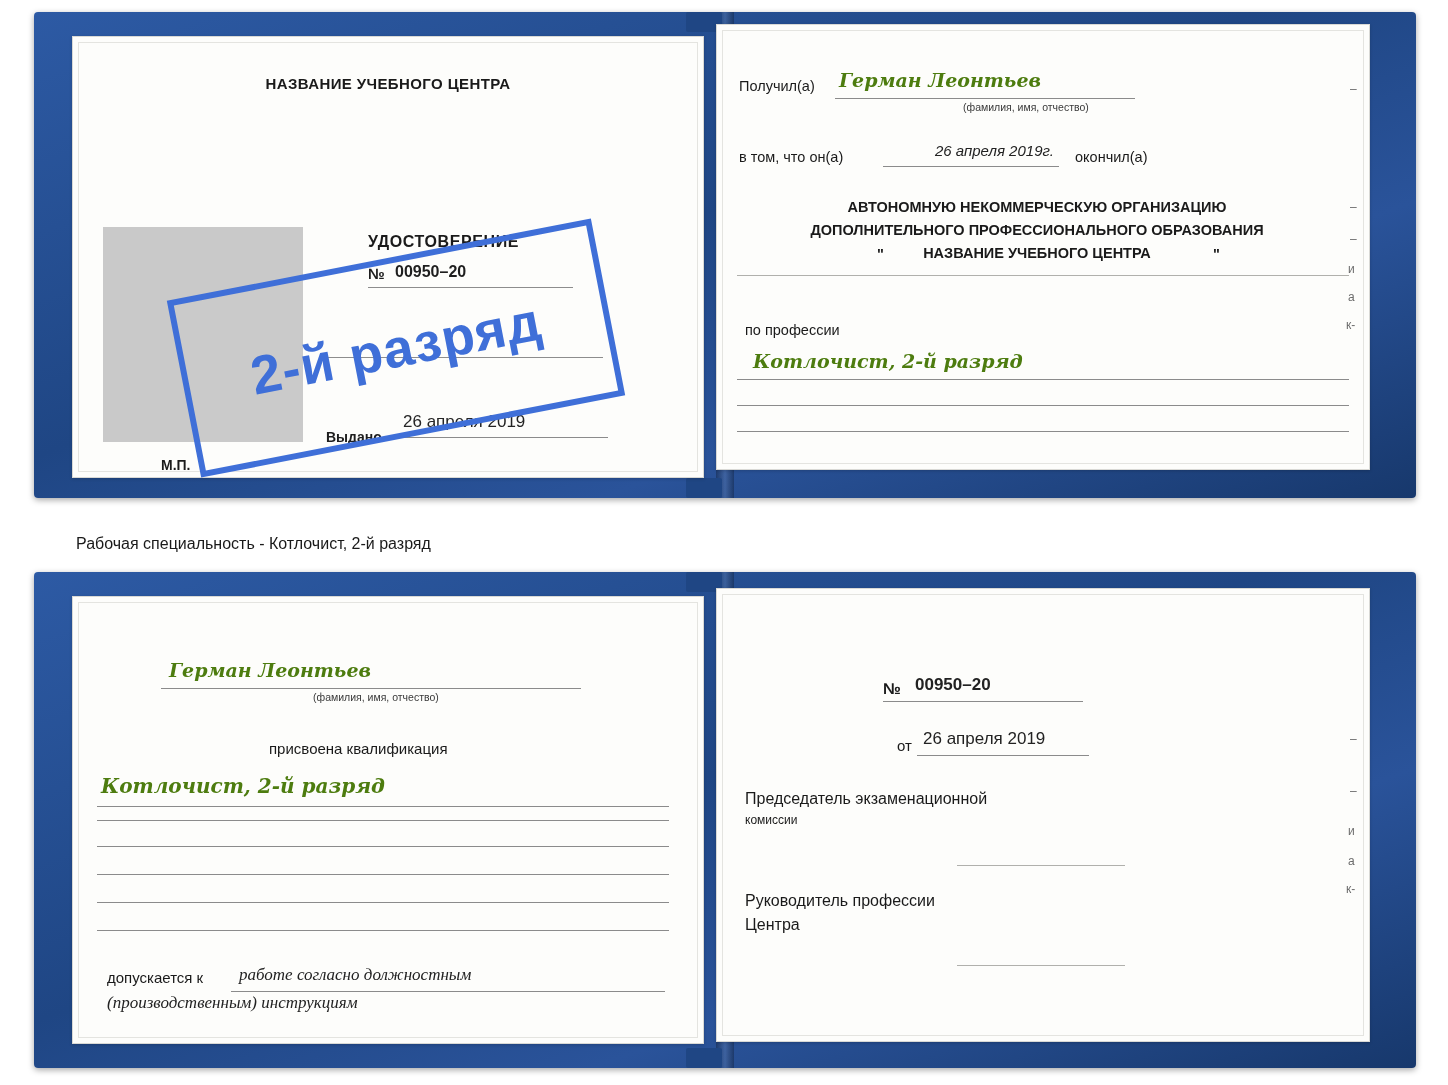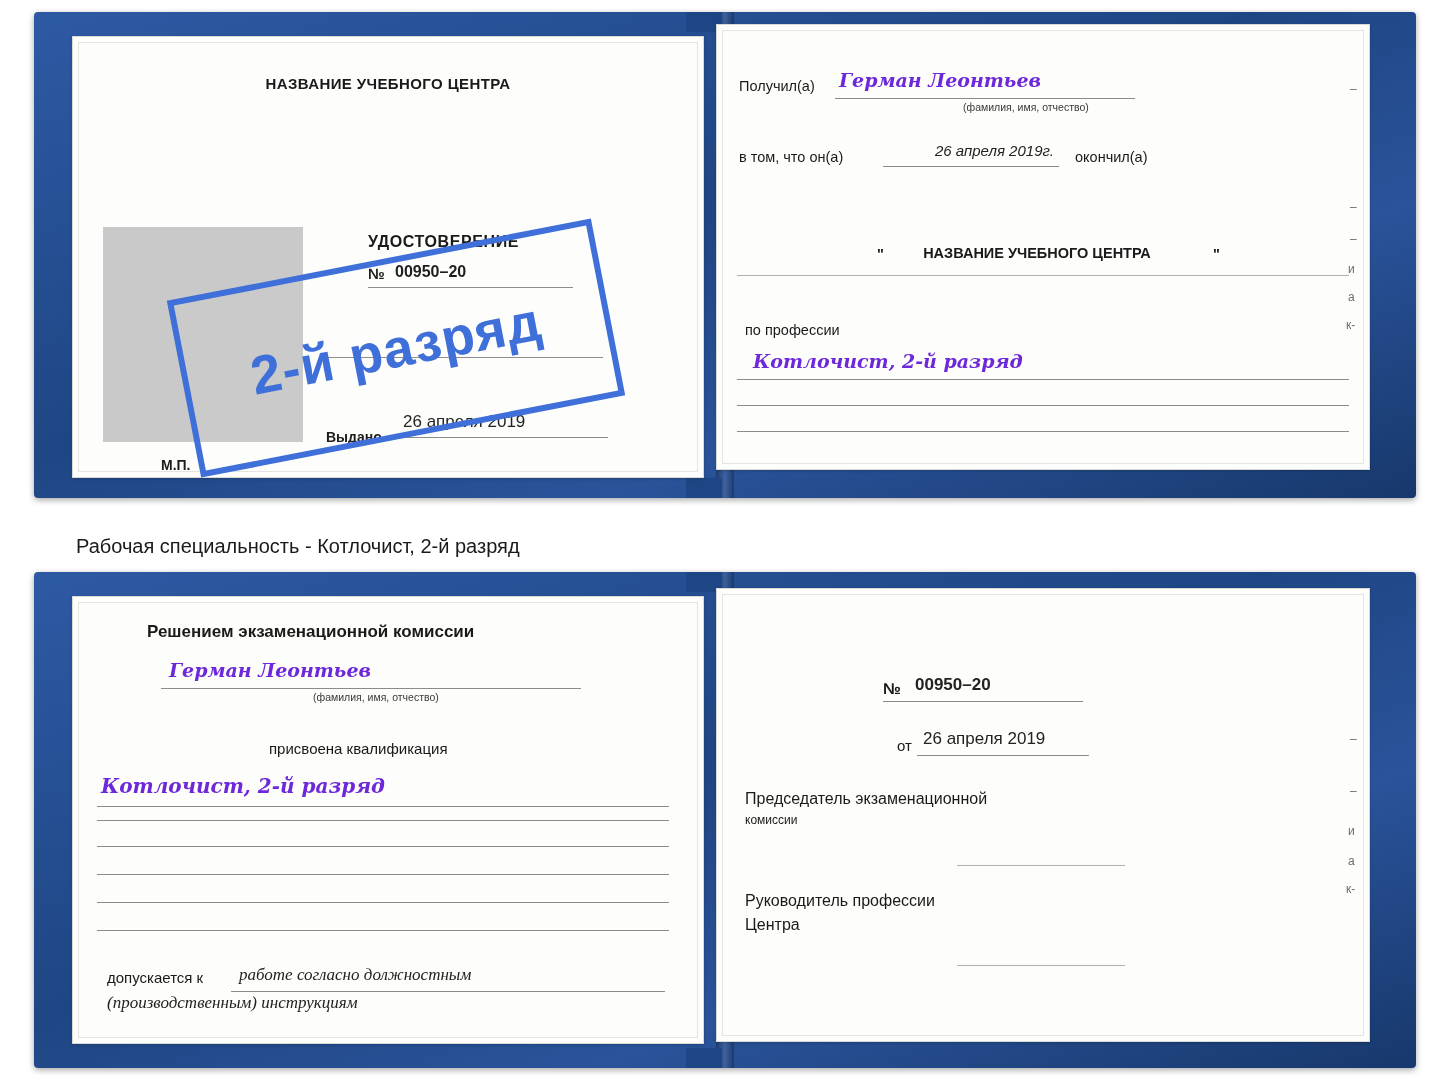--- a/index.html
+++ b/index.html
@@ -24,37 +24,37 @@
   }
   .page.inner-border:after{
     content:"";position:absolute;left:5px;top:5px;right:5px;bottom:5px;
     border:1px solid #e4e4e0;pointer-events:none;
   }
   .txt{position:absolute;color:#1a1a1a;font-size:13.5px;line-height:1.25;white-space:pre;}
   .bold{font-weight:bold;}
   .center{text-align:center;}
   .small{font-size:10.5px;color:#3a3a3a;}
   .hand{
-    font-family:"DejaVu Serif",serif;font-style:italic;color:#6d28d9;
+    font-family:"DejaVu Serif",serif;font-style:italic;color:#4d7c0f;
     font-size:17px;white-space:pre;position:absolute;font-weight:bold;
   }
   .typed{
     position:absolute;font-family:"Liberation Sans",sans-serif;color:#222;font-size:15px;white-space:pre;
   }
   .line{position:absolute;border-bottom:1px solid #8b8b8b;height:0;}
   .line.soft{border-bottom:1px solid #b0b0ac;}
   .photo{position:absolute;background:#c9c9c9;}
   .wm{
     position:absolute;border:6px solid #3f6fd8;color:#3f6fd8;
     font-size:54px;font-weight:bold;font-family:"Liberation Sans",sans-serif;
     display:flex;align-items:center;justify-content:center;
     transform:rotate(-11deg);background:rgba(255,255,255,0.02);
     letter-spacing:1px;
   }
-  .caption{position:absolute;font-size:20px;color:#1a1a1a;}
+  .caption{position:absolute;font-size:16px;color:#1a1a1a;}
   .edge{position:absolute;color:#6b6b6b;font-size:12px;white-space:pre;}
   .tab{position:absolute;background:#1f4684;border-radius:2px;}
 </style>
 </head>
 <body>
 
 <div class="book">
 
   <div class="cover" style="left:34px;top:12px;width:1382px;height:486px;"></div>
 
@@ -85,20 +85,22 @@
     <div class="txt" style="left:22px;top:52px;font-size:14.5px;">Получил(а)</div>
     <div class="hand" style="left:122px;top:44px;font-size:19px;">Герман Леонтьев</div>
     <div class="line" style="left:118px;top:73px;width:300px;"></div>
     <div class="txt small" style="left:246px;top:76px;">(фамилия, имя, отчество)</div>
 
     <div class="txt" style="left:22px;top:123px;font-size:14.5px;">в том, что он(а)</div>
     <div class="typed" style="left:174px;top:117px;font-size:15px;font-style:italic;margin-left:44px;">26 апреля 2019г.</div>
     <div class="line" style="left:166px;top:141px;width:176px;"></div>
     <div class="txt" style="left:358px;top:123px;font-size:14.5px;">окончил(а)</div>
 
+    <div class="txt bold center" style="left:0;top:173px;width:640px;font-size:14.5px;">АВТОНОМНУЮ НЕКОММЕРЧЕСКУЮ ОРГАНИЗАЦИЮ</div>
+    <div class="txt bold center" style="left:0;top:196px;width:640px;font-size:14.5px;">ДОПОЛНИТЕЛЬНОГО ПРОФЕССИОНАЛЬНОГО ОБРАЗОВАНИЯ</div>
     <div class="txt bold" style="left:160px;top:220px;font-size:14.5px;">"</div>
     <div class="txt bold center" style="left:0;top:219px;width:640px;font-size:14.5px;">НАЗВАНИЕ УЧЕБНОГО ЦЕНТРА</div>
     <div class="txt bold" style="left:496px;top:220px;font-size:14.5px;">"</div>
     <div class="line soft" style="left:20px;top:250px;width:612px;"></div>
 
     <div class="txt" style="left:28px;top:296px;font-size:14.5px;">по профессии</div>
     <div class="hand" style="left:36px;top:325px;font-size:19px;">Котлочист, 2-й разряд</div>
     <div class="line" style="left:20px;top:354px;width:612px;"></div>
     <div class="line" style="left:20px;top:380px;width:612px;"></div>
     <div class="line" style="left:20px;top:406px;width:612px;"></div>
@@ -115,21 +117,20 @@
 <div class="caption" style="left:76px;top:535px;">Рабочая специальность - Котлочист, 2-й разряд</div>
 
 <div class="book">
 
   <div class="cover" style="left:34px;top:572px;width:1382px;height:496px;"></div>
 
   <div class="tab" style="left:686px;top:572px;width:36px;height:20px;"></div>
   <div class="tab" style="left:686px;top:1048px;width:36px;height:20px;"></div>
 
   <div class="page inner-border" style="left:72px;top:596px;width:630px;height:446px;">
-    <div class="txt bold" style="left:74px;top:24px;font-size:17px;">Решением экзаменационной комиссии</div>
 
     <div class="hand" style="left:96px;top:62px;font-size:19px;">Герман Леонтьев</div>
     <div class="line" style="left:88px;top:91px;width:420px;"></div>
     <div class="txt small" style="left:240px;top:94px;">(фамилия, имя, отчество)</div>
 
     <div class="txt" style="left:196px;top:143px;font-size:15px;">присвоена квалификация</div>
 
     <div class="hand" style="left:28px;top:177px;font-size:20px;">Котлочист, 2-й разряд</div>
     <div class="line" style="left:24px;top:209px;width:572px;"></div>
     <div class="line" style="left:24px;top:223px;width:572px;"></div>

